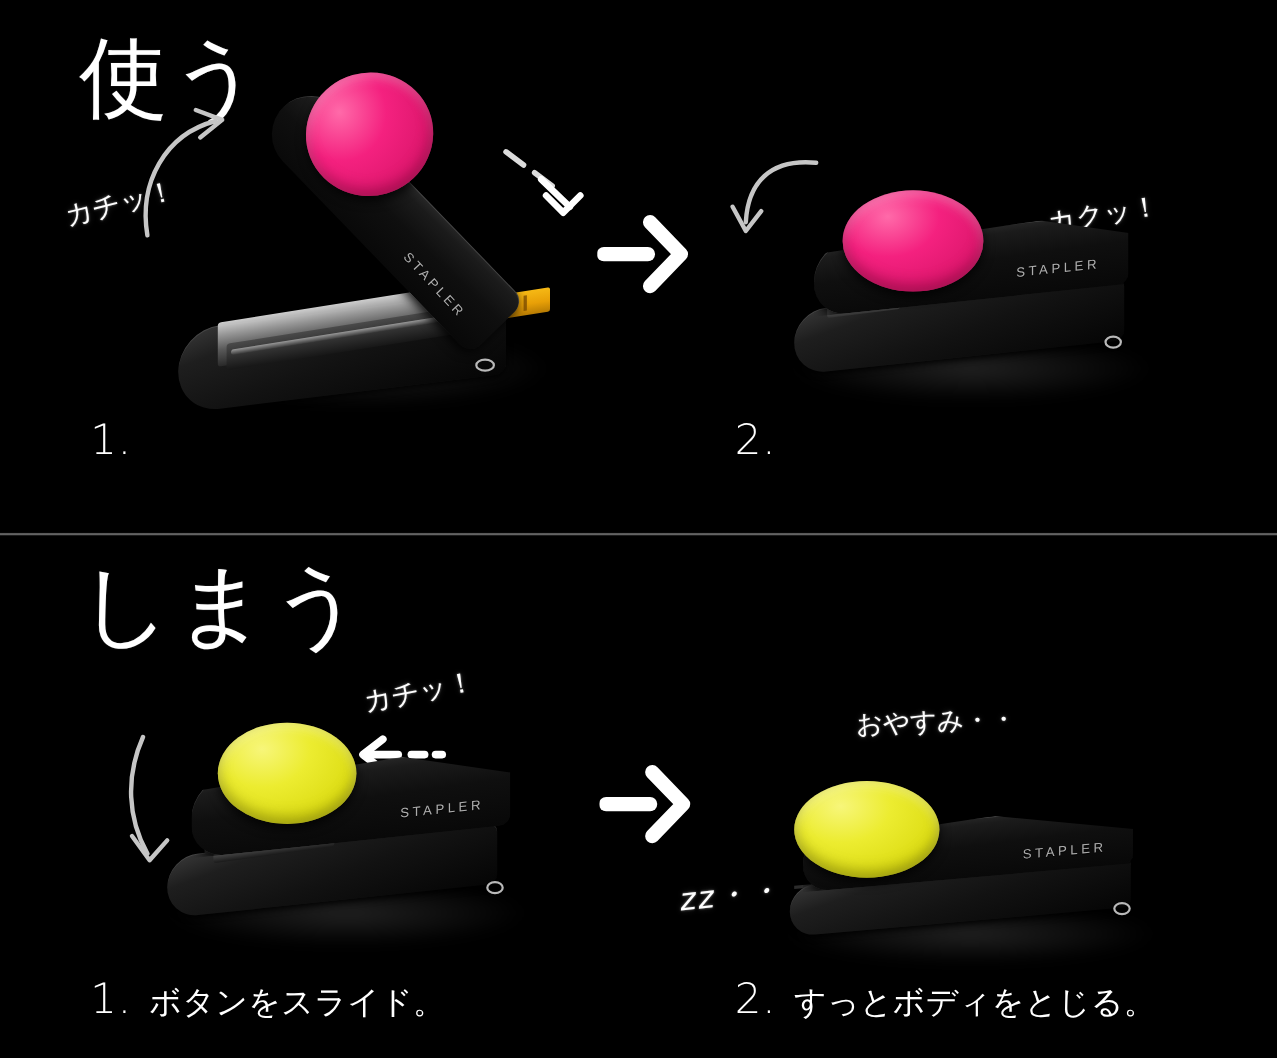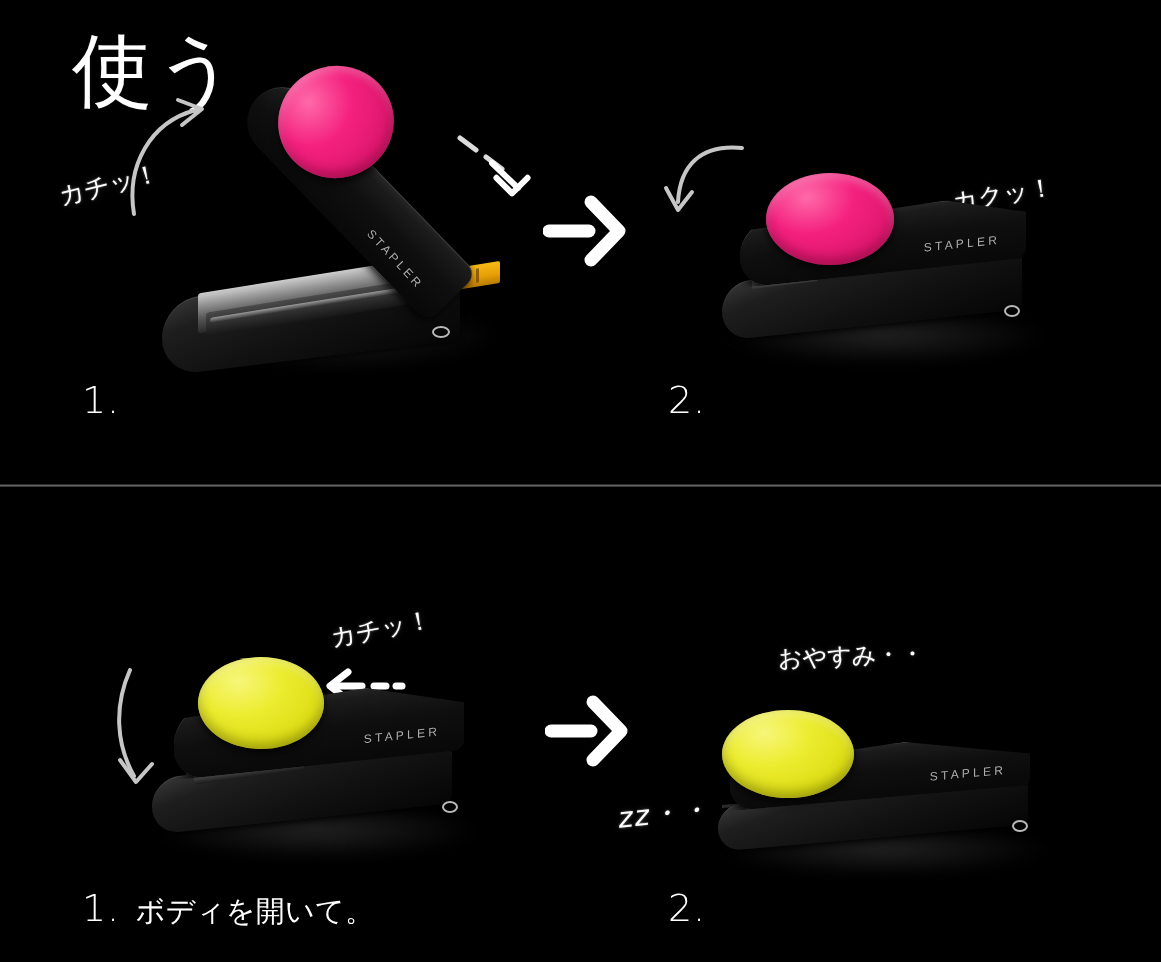--- a/index.html
+++ b/index.html
@@ -227,20 +227,21 @@
     </div>
     <div class="caption" id="cap-use-2">
       <span class="cap-num">2.</span>
     </div>
   </div>
 
   <div class="divider"></div>
 
   <div class="panel" id="panel-store">
 
+    <div class="heading" id="heading-store" style="top:9px;">しまう</div>
 
     <div class="motion-arrow" id="arc-open-2" style="top:171px;">
       <svg width="110" height="130" viewBox="0 0 110 130">
         <path d="M22 12 C 6 48, 8 86, 26 118" fill="none" stroke="#c6c6c6" stroke-width="4" stroke-linecap="round"></path>
         <path d="M12 102 L28 124 L44 106" fill="none" stroke="#c6c6c6" stroke-width="4" stroke-linecap="round" stroke-linejoin="round"></path>
       </svg>
     </div>
 
     <div class="onomat" id="sfx-katchi-2" style="top:125px;">カチッ！</div>
 
@@ -303,20 +304,21 @@
         <div class="logo" style="right:24px; top:30px;">STAPLER</div>
       </div>
 
       <div class="btn-yellow" style="left:10px; top:18px; width:132px; height:88px;"></div>
 
       <div class="hinge-loop" style="left:300px; top:128px; width:16px; height:12px;"></div>
     </div>
 
     <div class="caption" id="cap-store-1" style="top:399px;">
       <span class="cap-num">1.</span>
-      <span class="cap-text">ボディを開いて。</span>
+      <span class="cap-text">ボタンをスライド。</span>
     </div>
     <div class="caption" id="cap-store-2" style="top:399px;">
       <span class="cap-num">2.</span>
+      <span class="cap-text">すっとボディをとじる。</span>
     </div>
   </div>
 
 </div>
 
 </body></html>

